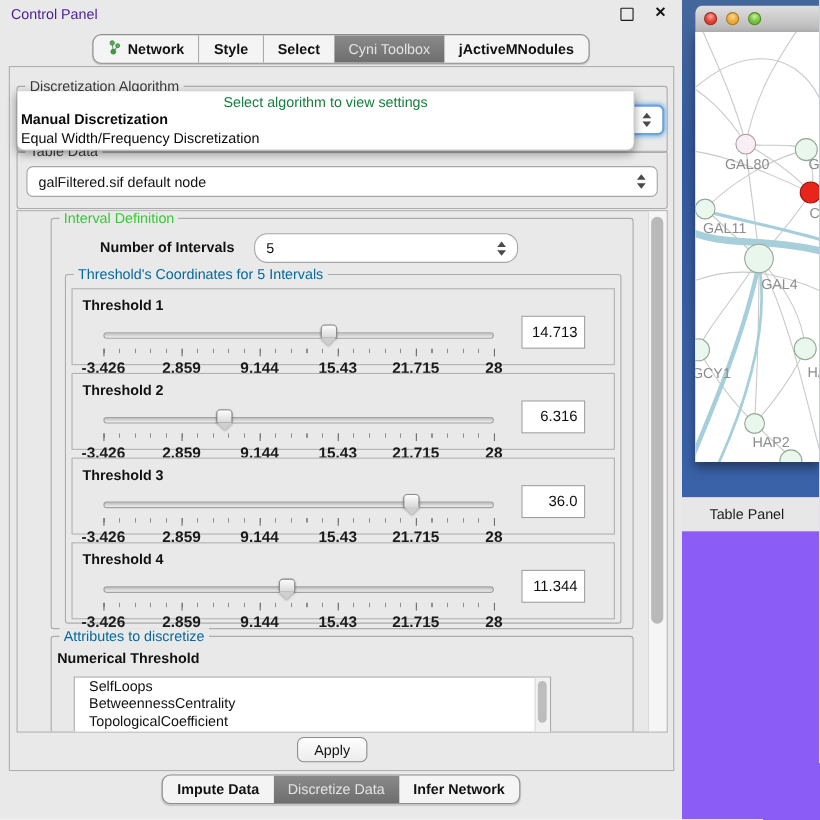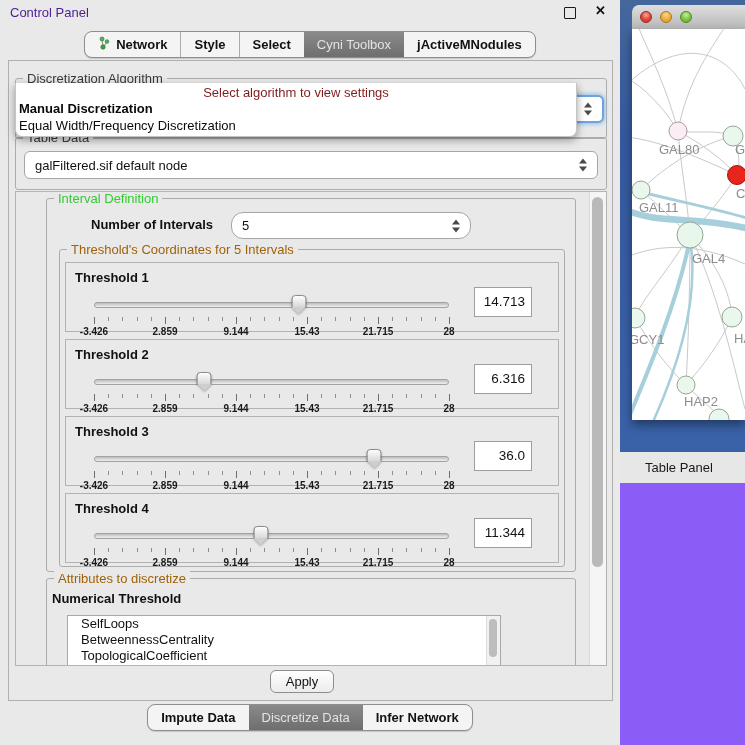--- a/index.html
+++ b/index.html
@@ -18,54 +18,54 @@
   .tab{display:flex;align-items:center;padding:0 13px;font-weight:bold;color:#111;white-space:nowrap;}
   .tab.sep{border-left:1px solid #ABABAB;}
   .tab.active{background:linear-gradient(180deg,#8A8A8A,#6E6E6E);color:#E3E3E3;font-weight:normal;}
   .tab .net-ic{margin-right:6px;display:inline-block;}
   
   #outer-panel{position:absolute;left:8px;top:60px;width:603px;height:639px;border:1px solid #B0B0B0;background:#E9E9E9;}
   .groupbox{position:absolute;border:1px solid #ACACAC;border-radius:3px;}
   .grouplabel{position:absolute;top:-8px;left:7px;background:#E9E9E9;padding:0 4px;font-size:13px;line-height:15px;white-space:nowrap;}
   .glab-gray{color:#3A3A3A;}
   .glab-green{color:#33CC33;}
-  .glab-blue{color:#a16207;}
+  .glab-blue{color:#0369a1;}
   
   .combo{position:absolute;background:#FFF;border:1px solid #A6A6A6;border-radius:6px;box-sizing:border-box;}
   .combo .ctext{position:absolute;left:10px;top:0;bottom:0;display:flex;align-items:center;font-size:13px;color:#111;white-space:nowrap;}
   .stepper{position:absolute;right:9px;top:50%;transform:translateY(-50%);width:9px;height:13px;}
   .stepper:before{content:"";position:absolute;top:0;left:0;border-left:4.5px solid transparent;border-right:4.5px solid transparent;border-bottom:5px solid #4A4A4A;}
   .stepper:after{content:"";position:absolute;bottom:0;left:0;border-left:4.5px solid transparent;border-right:4.5px solid transparent;border-top:5px solid #4A4A4A;}
   #combo-focused{border:2px solid #6EA3DC;box-shadow:0 0 4px 1px #90BCE8;z-index:5;background:#FFF;}
   
   #algo-popup{position:absolute;left:6px;top:22px;width:562px;height:54px;background:#FFF;z-index:50;
               border:1px solid #C4C4C4;border-top:none;border-radius:0 0 7px 7px;box-shadow:0 3px 9px rgba(0,0,0,.38);
               box-sizing:border-box;padding-top:2px;}
-  #algo-popup .hint{display:block;text-align:center;color:#7f1d1d;font-size:13px;line-height:16px;}
+  #algo-popup .hint{display:block;text-align:center;color:#15803d;font-size:13px;line-height:16px;}
   #algo-popup .opt{display:block;padding-left:3px;font-size:13px;line-height:16.5px;color:#0A0A0A;}
   #algo-popup .opt.b{font-weight:bold;}
   
   #scroll-panel{position:absolute;left:6px;top:130px;width:590px;height:473px;border:1px solid #B3B3B3;overflow:hidden;background:#E9E9E9;box-sizing:content-box;}
   .vscroll{position:absolute;top:0;bottom:0;right:0;width:16px;background:#F5F5F5;border-left:1px solid #DADADA;}
   .vscroll .thumb{position:absolute;left:2px;top:5px;width:11px;height:370px;border-radius:6px;background:#B9B9B9;}
   
   #thr-host{position:absolute;left:5px;right:5px;top:12px;}
   .th-panel{position:relative;height:70px;margin-bottom:7px;border:1px solid #B2B2B2;background:#E9E9E9;box-sizing:border-box;}
   .th-label{position:absolute;top:7px;left:9px;font-weight:bold;font-size:13px;}
   .th-slider{position:absolute;left:28px;top:30px;width:355px;height:38px;}
   .th-track{position:absolute;left:0;right:0;top:9px;height:4px;border:1px solid #A2A2A2;border-radius:3px;background:linear-gradient(180deg,#BDBDBD,#EFEFEF);}
   .th-handle{position:absolute;top:2px;width:15px;height:20px;transform:translateX(-50%);filter:drop-shadow(0 1px 1px rgba(0,0,0,.3));}
   .th-cap{position:absolute;top:0;left:0;width:13px;height:11px;border:1px solid #8C8C8C;border-radius:4px 4px 2px 2px;background:linear-gradient(180deg,#FDFDFD,#D8D8D8);}
   .th-point{position:absolute;top:12px;left:0.5px;width:0;height:0;border-left:7px solid transparent;border-right:7px solid transparent;border-top:7px solid #CFCFCF;}
   .th-ticks{position:absolute;left:0;right:0;top:24px;height:7px;
             background-image:repeating-linear-gradient(to right,#8E8E8E 0,#8E8E8E 1px,transparent 1px,transparent 14.2px);
             background-size:100% 4px;background-repeat:no-repeat;}
   .th-ticks i{position:absolute;top:0;width:1px;height:7px;background:#6E6E6E;}
   .th-ticklabels{position:absolute;left:0;right:0;top:33px;height:12px;}
-  .th-ticklabels span{position:absolute;transform:translateX(-50%);font-size:10px;font-weight:bold;color:#1A1A1A;white-space:nowrap;}
+  .th-ticklabels span{position:absolute;transform:translateX(-50%);font-size:14px;font-weight:bold;color:#1A1A1A;white-space:nowrap;}
   .th-value{position:absolute;right:26px;top:24px;width:58px;height:30px;background:#FFF;border:1px solid #9E9E9E;
             box-sizing:border-box;font-size:13.5px;line-height:28px;text-align:right;padding-right:6px;}
   
   #attr-list{position:absolute;left:20px;top:36px;width:432px;height:90px;background:#FFF;border:1px solid #A8A8A8;overflow:hidden;}
   #attr-list .item{font-size:13px;line-height:16px;padding-left:13px;white-space:nowrap;}
   #attr-list .lscroll{position:absolute;right:0;top:0;bottom:0;width:13px;background:#F1F1F1;border-left:1px solid #DCDCDC;}
   #attr-list .lthumb{position:absolute;left:2px;top:3px;width:8px;height:38px;border-radius:5px;background:#BDBDBD;}
   #apply-btn{position:absolute;left:261px;top:609px;width:64px;height:23px;border:1px solid #8D8D8D;border-radius:6px;
              background:linear-gradient(180deg,#FEFEFE,#ECECEC);font-size:13px;text-align:center;line-height:21px;box-sizing:border-box;}
   

